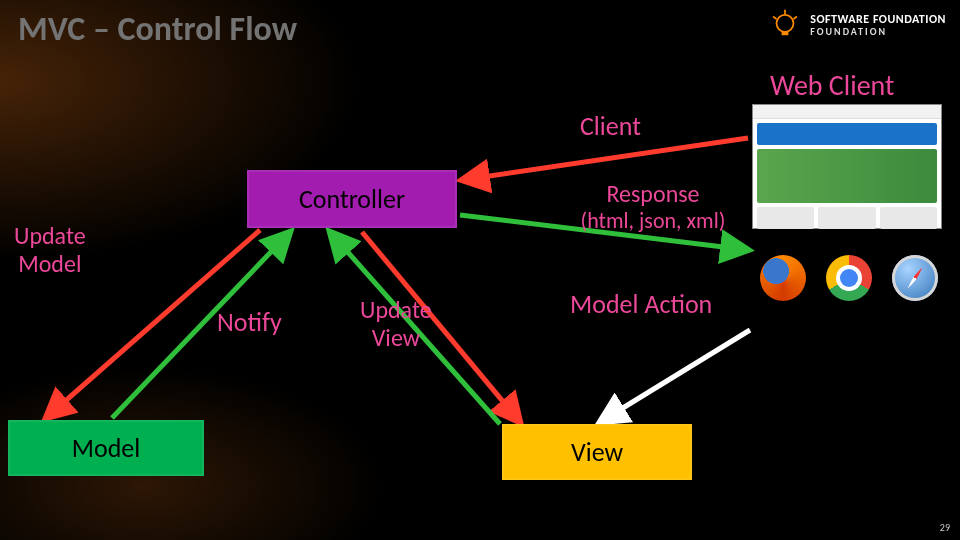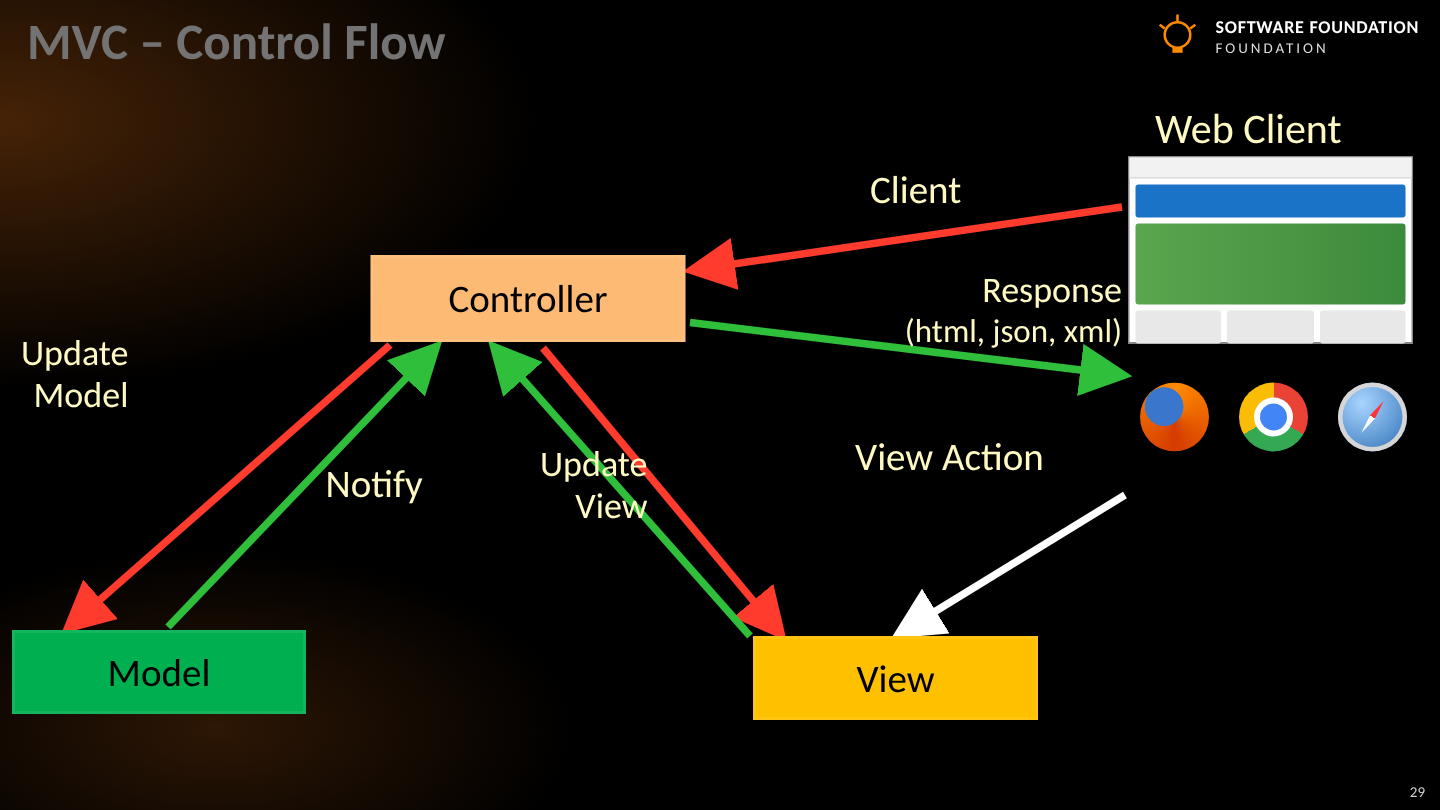--- a/index.html
+++ b/index.html
@@ -34,39 +34,39 @@
     display: flex; align-items: center; justify-content: center;
   }
   .logo-text {
     color: #fff;
     font-size: 12px;
     font-weight: 700;
     line-height: 1.1;
     text-align: left;
     letter-spacing: .5px;
   }
-  .logo-text .sub { font-weight: 400; letter-spacing: 2px; font-size: 10px; color:#ddd;}
+  .logo-text .sub { font-weight: 700; letter-spacing: 2px; font-size: 10px; color:#ddd;}
   .label {
     position: absolute;
-    color: #fef9c3;
+    color: #ec4899;
     font-size: 24px;
-    text-align: right;
+    text-align: center;
     line-height: 1.15;
   }
   .box {
     position: absolute;
     display: flex;
     align-items: center;
     justify-content: center;
     font-size: 26px;
     color: #fff;
     border: 2px solid rgba(255,255,255,0.08);
   }
   .controller {
-    background: #fdba74;
+    background: #a21caf;
     width: 210px; height: 58px;
     left: 247px; top: 170px;
     color: #000;
   }
   .model {
     background: #00b050;
     width: 196px; height: 56px;
     left: 8px; top: 420px;
     color: #000;
   }
@@ -168,21 +168,21 @@
 <div class="box controller">Controller</div>
 <div class="box model">Model</div>
 <div class="box view">View</div>
 
 <div class="label webclient-label">Web Client</div>
 <div class="label request-label">Client</div>
 <div class="label response-label">
   <div>Response</div>
   <div style="font-size:22px;">(html, json, xml)</div>
 </div>
-<div class="label useraction-label">View Action</div>
+<div class="label useraction-label">Model Action</div>
 <div class="label updatemodel-label">
   <div>Update</div>
   <div>Model</div>
 </div>
 <div class="label notify-label">Notify</div>
 <div class="label updateview-label">
   <div>Update</div>
   <div>View</div>
 </div>
 

